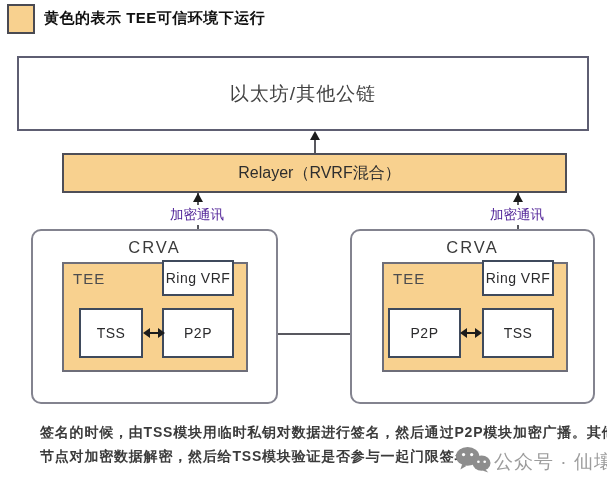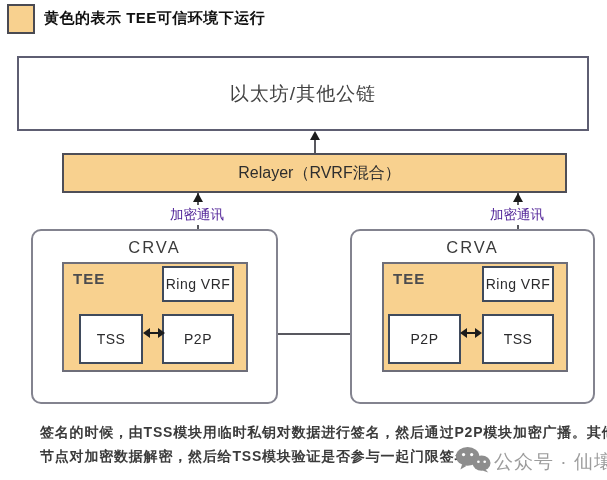--- a/index.html
+++ b/index.html
@@ -35,23 +35,23 @@
   .hline-transfer{left:234px;top:333px;width:154px;height:2px;background:#58585f;}
   .transfer-label{left:313px;top:334px;}
   
   .crva-box{top:229px;height:175px;background:#fff;border:2px solid #83838f;border-radius:10px;}
   .crva-left-box{left:31px;width:247px;}
   .crva-right-box{left:350px;width:245px;}
   .crva-title{position:absolute;left:0;right:0;top:7px;text-align:center;font-size:16.5px;color:#3a3a3a;letter-spacing:2px;}
   .tee-box{top:262px;width:186px;height:110px;background:#F8D18F;border:2px solid #6e6e79;}
   .tee-left-box{left:62px;}
   .tee-right-box{left:382px;}
-  .tee-label{position:absolute;left:9px;top:6px;font-size:15px;font-weight:700;color:#4c4c4e;letter-spacing:1px;}
+  .tee-label{position:absolute;left:9px;top:6px;font-size:15px;font-weight:400;color:#4c4c4e;letter-spacing:1px;}
   .module-box{background:#ffffff;border:2px solid #3f4a5c;display:flex;align-items:center;justify-content:center;
-    font-size:14px;color:#2b2b2d;letter-spacing:0.5px;margin-top:6px;}
+    font-size:14px;color:#2b2b2d;letter-spacing:0.5px;}
   .ringvrf-left{left:162px;top:260px;width:72px;height:36px;}
   .ringvrf-right{left:482px;top:260px;width:72px;height:36px;}
   .tss-left{left:79px;top:308px;width:64px;height:50px;}
   .p2p-left{left:162px;top:308px;width:72px;height:50px;}
   .p2p-right{left:388px;top:308px;width:73px;height:50px;}
   .tss-right{left:482px;top:308px;width:72px;height:50px;}
   
   .dbl-arrow{height:2px;background:#1c1c1c;top:332px;}
   .dbl-arrow::before{content:'';position:absolute;left:-7px;top:-4px;border-top:5px solid transparent;border-bottom:5px solid transparent;border-right:7px solid #1c1c1c;}
   .dbl-arrow::after{content:'';position:absolute;right:-7px;top:-4px;border-top:5px solid transparent;border-bottom:5px solid transparent;border-left:7px solid #1c1c1c;}

